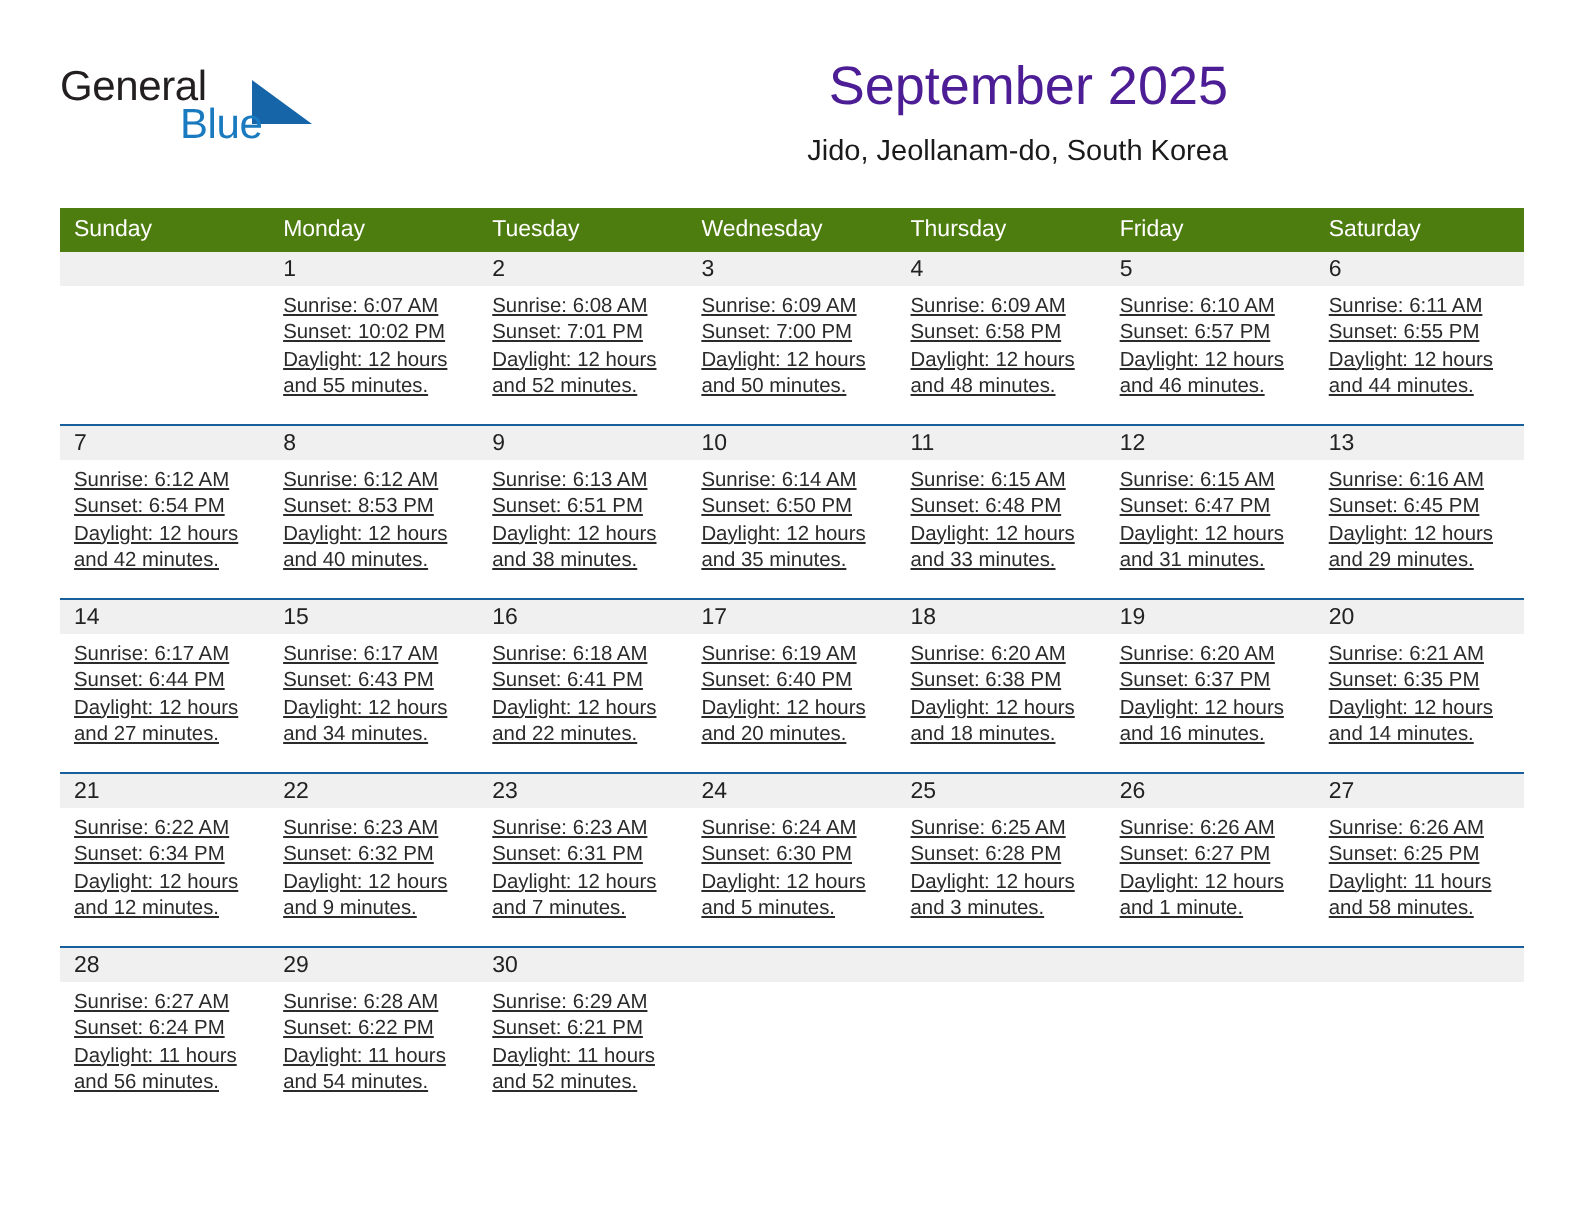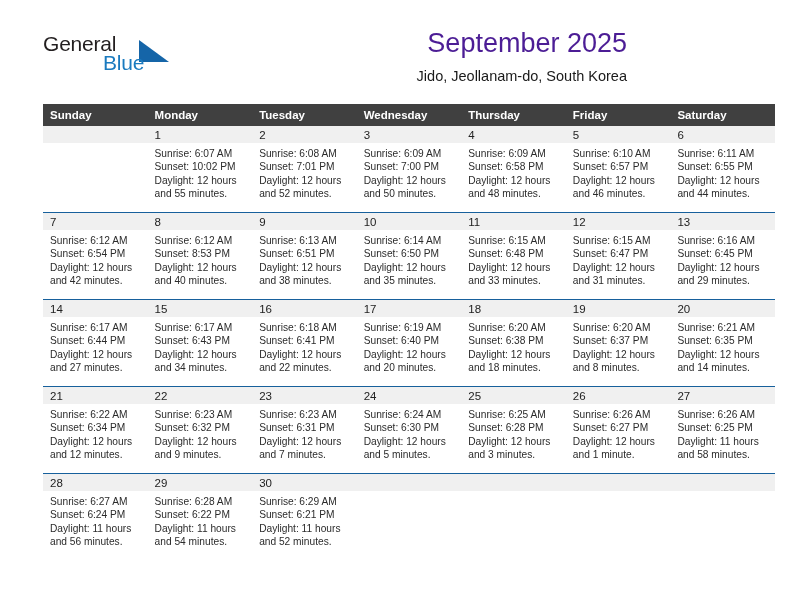--- a/index.html
+++ b/index.html
@@ -12,21 +12,20 @@
     height: 612px;
     font-family: "Liberation Sans", sans-serif;
     color: #000000;
     overflow: hidden;
   }
   .page {
     position: relative;
     width: 644px;
     height: 612px;
     box-sizing: border-box;
-    margin-left: 13px;
   }
 
   
   .header {
     position: absolute;
     left: 30px;
     top: 28px;
     right: 30px;
     height: 70px;
   }
@@ -89,24 +88,24 @@
   
   .calendar {
     position: absolute;
     left: 30px;
     top: 104px;
     width: 732px;
     border-collapse: collapse;
     table-layout: fixed;
   }
   .calendar th {
-    background: #404040;
+    background: #4d7c0f;
     color: #ffffff;
     font-size: 11.5px;
-    font-weight: bold;
+    font-weight: normal;
     text-align: left;
     padding: 5px 0 5px 7px;
     height: 11px;
     border: none;
   }
   .calendar td {
     vertical-align: top;
     padding: 0;
     border: none;
     width: 104.57px;
@@ -129,20 +128,21 @@
     padding: 2px 0 0 7px;
     font-size: 11.5px;
     color: #222222;
     line-height: 15px;
   }
   .cell-body {
     padding: 4px 6px 0 7px;
     font-size: 10.2px;
     line-height: 13.3px;
     color: #2b2b2b;
+    text-decoration: underline;
   }
   .cell-body div {
     white-space: nowrap;
   }
   .cell.empty .daynum-band {
     background: #f0f0f0;
   }
 </style>
 </head>
 <body>
@@ -391,21 +391,21 @@
               </div>
             </div>
           </td>
           <td>
             <div class="cell">
               <div class="daynum-band">19</div>
               <div class="cell-body">
                 <div>Sunrise: 6:20 AM</div>
                 <div>Sunset: 6:37 PM</div>
                 <div>Daylight: 12 hours</div>
-                <div>and 8 minutes.</div>
+                <div>and 16 minutes.</div>
               </div>
             </div>
           </td>
           <td>
             <div class="cell">
               <div class="daynum-band">20</div>
               <div class="cell-body">
                 <div>Sunrise: 6:21 AM</div>
                 <div>Sunset: 6:35 PM</div>
                 <div>Daylight: 12 hours</div>

